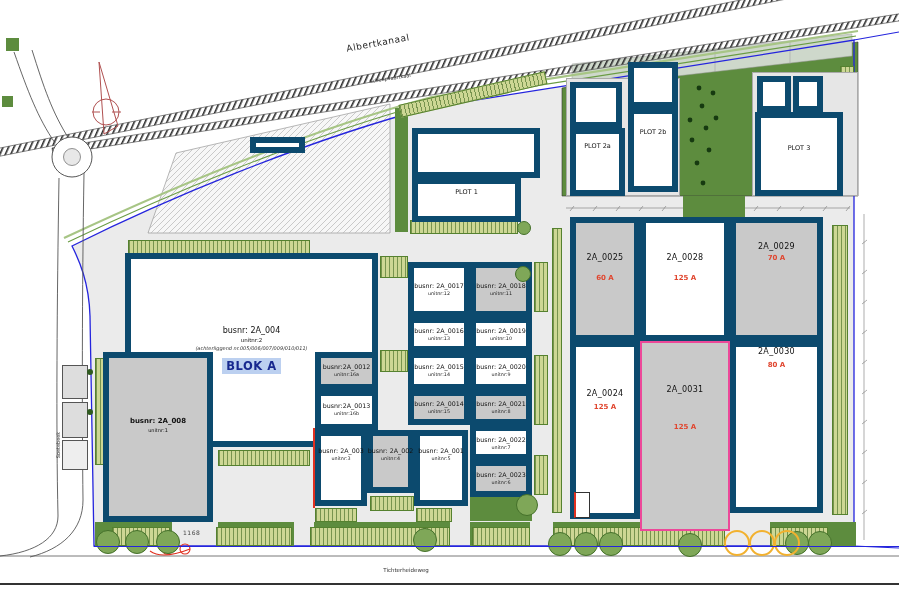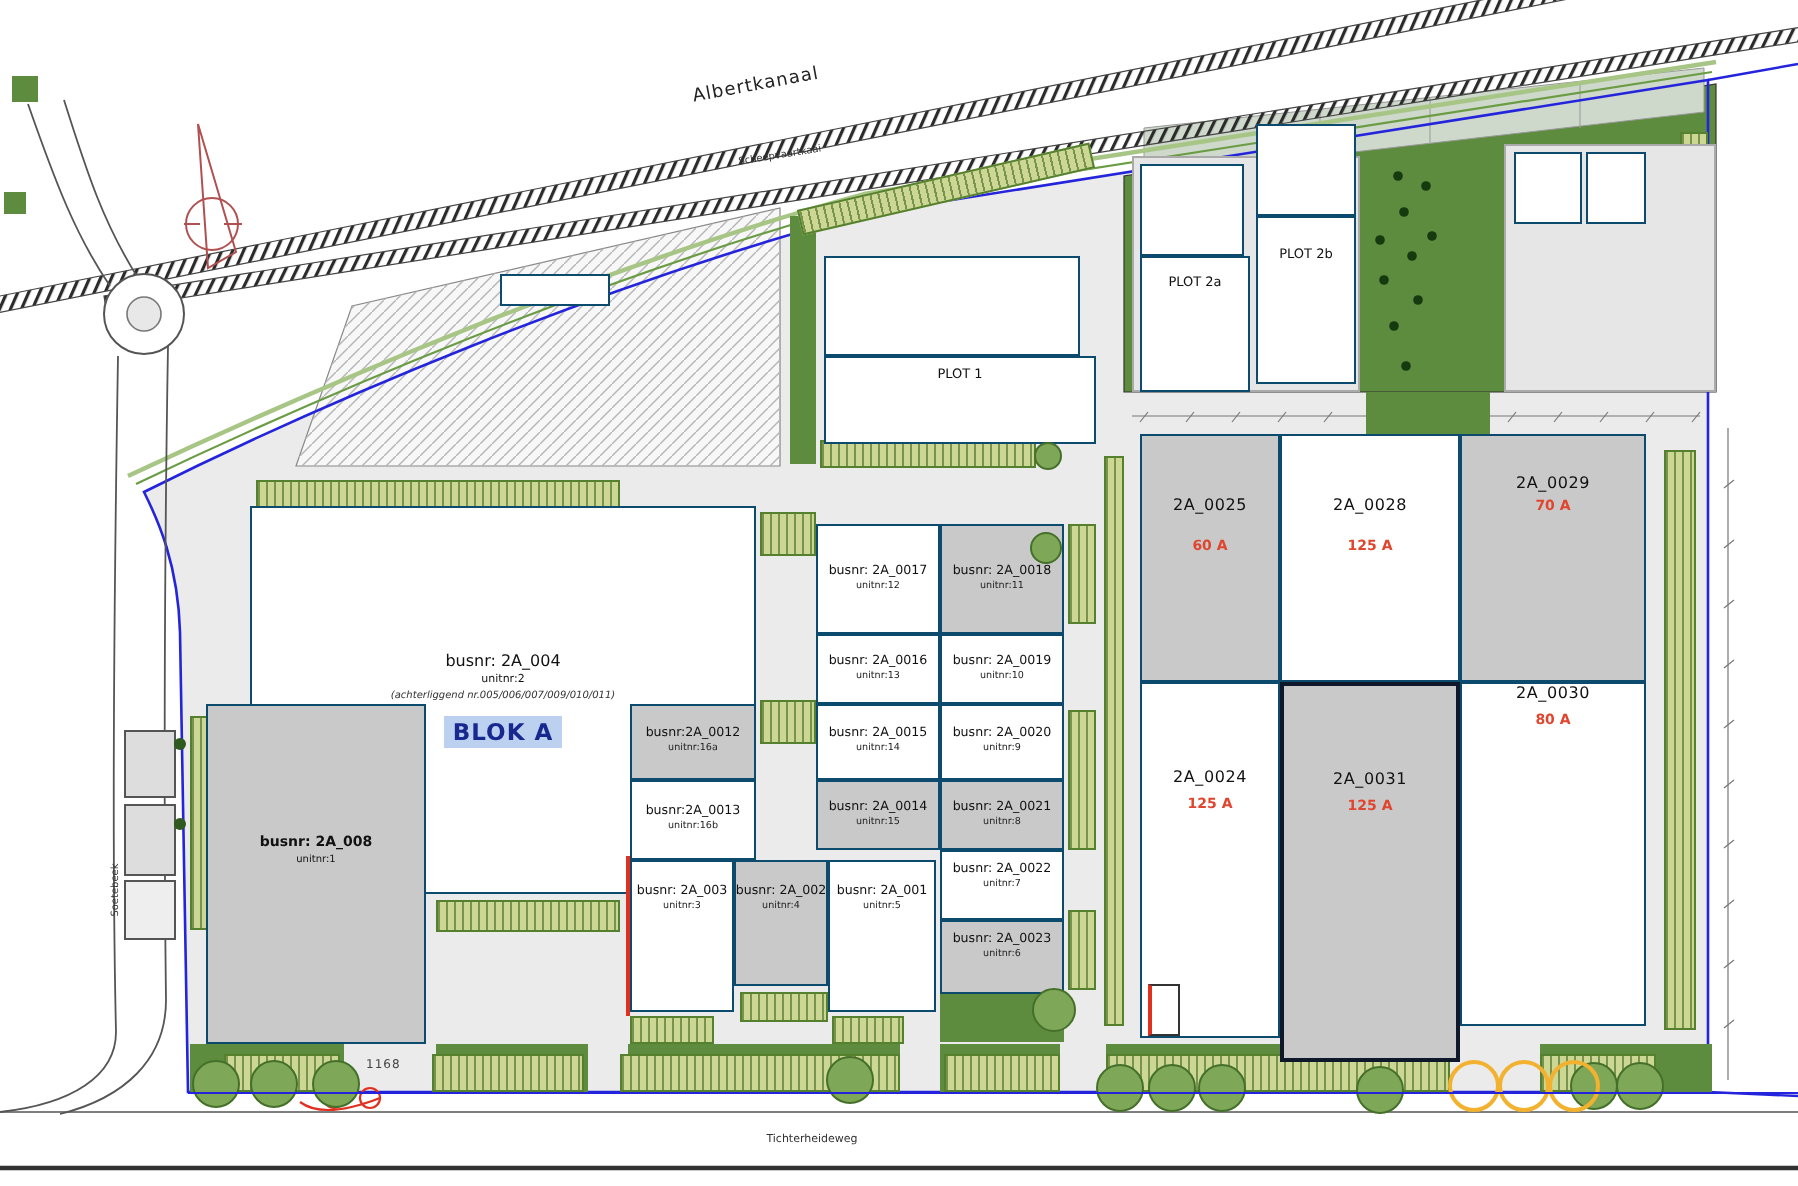--- a/index.html
+++ b/index.html
@@ -1,23 +1,23 @@
 <!DOCTYPE html>
 <html><head>
 <meta charset="utf-8">
 <style>
   html,body{margin:0;padding:0;background:#fff;}
   .canvas{position:relative;width:899px;height:593px;background:#fff;overflow:hidden;
           font-family:"DejaVu Sans",sans-serif;color:#111;}
   .abs{position:absolute;box-sizing:border-box;}
   svg{display:block;}
-  .bld{background:#fff;border:1px solid #0c4a6e;display:flex;flex-direction:column;
+  .bld{background:#fff;border:6px solid #0c4a6e;display:flex;flex-direction:column;
        align-items:center;justify-content:center;text-align:center;}
   .gray{background:#c9c9c9;}
-  .thick{border:2px solid #0f172a;}
+  .thick{border:2px solid #ec4899;gap:24px;}
   .cells{background:#cdd794;background-image:repeating-linear-gradient(90deg,rgba(62,102,32,.6) 0 1px,transparent 1px 4px);
          border:1px solid #55812f;}
   .green{background:#5d8c3e;}
   .tree{border-radius:50%;background:#7fa758;border:1.5px solid #44702a;}
   .yring{border-radius:50%;border:2px solid #f2b12f;background:transparent;}
   .unit-bus{font-size:6.3px;white-space:nowrap;line-height:1.1;}
   .unit-nr{font-size:4.8px;margin-top:2px;color:#222;line-height:1;}
   .parcel{justify-content:flex-start;}
   .pid{font-size:8px;letter-spacing:.3px;}
   .amp{font-size:7px;color:#e0452e;margin-top:12px;font-weight:bold;}
@@ -162,23 +162,26 @@
   <div class="abs bld" style="left:570px;top:82px;width:52px;height:46px"></div>
   <div class="abs bld parcel" style="left:570px;top:128px;width:55px;height:68px;padding-top:8px">
     <div class="plotlbl">PLOT 2a</div>
   </div>
   <div class="abs bld" style="left:628px;top:62px;width:50px;height:46px"></div>
   <div class="abs bld parcel" style="left:628px;top:108px;width:50px;height:84px;padding-top:14px">
     <div class="plotlbl">PLOT 2b</div>
   </div>
   <div class="abs bld" style="left:757px;top:76px;width:34px;height:36px"></div>
   <div class="abs bld" style="left:793px;top:76px;width:30px;height:36px"></div>
+  <div class="abs bld parcel" style="left:755px;top:112px;width:88px;height:84px;padding-top:26px">
+    <div class="plotlbl">PLOT 3</div>
+  </div>
 
   <div class="abs bld" style="left:412px;top:128px;width:128px;height:50px"></div>
-  <div class="abs bld parcel" style="left:412px;top:178px;width:136px;height:44px;padding-top:4px">
+  <div class="abs bld parcel" style="left:412px;top:178px;width:109px;height:44px;padding-top:4px">
     <div class="plotlbl">PLOT 1</div>
   </div>
 
   <div class="abs bld" style="left:250px;top:137px;width:55px;height:16px"></div>
 
   <div class="abs bld" style="left:125px;top:253px;width:253px;height:194px">
     <div style="font-size:8px;font-weight:400">busnr: 2A_004</div>
     <div style="font-size:5.5px;margin-top:2px">unitnr:2</div>
     <div style="font-size:5px;font-style:italic;margin-top:2px;color:#333">(achterliggend nr.005/006/007/009/010/011)</div>
     <div style="font-size:11.5px;font-weight:bold;color:#17288f;background:#bcd0f0;padding:1px 4px;margin-top:7px;letter-spacing:.5px">BLOK A</div>

